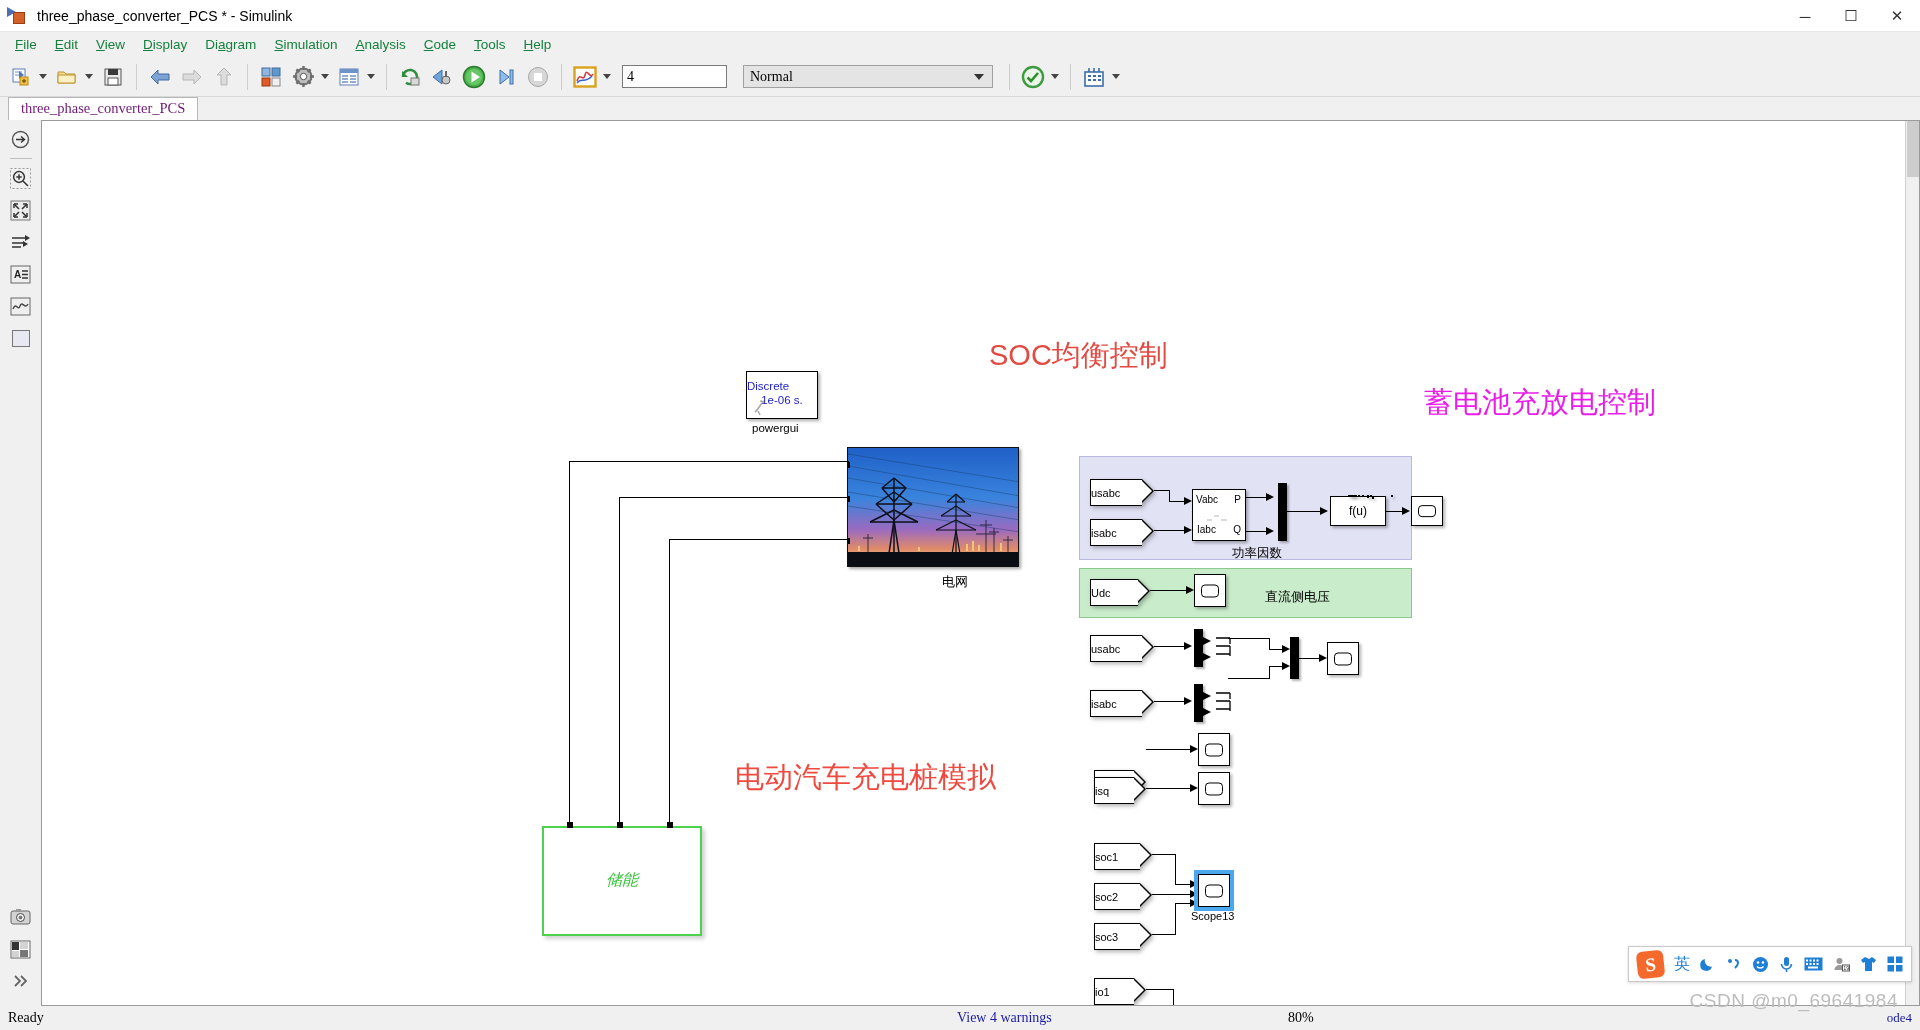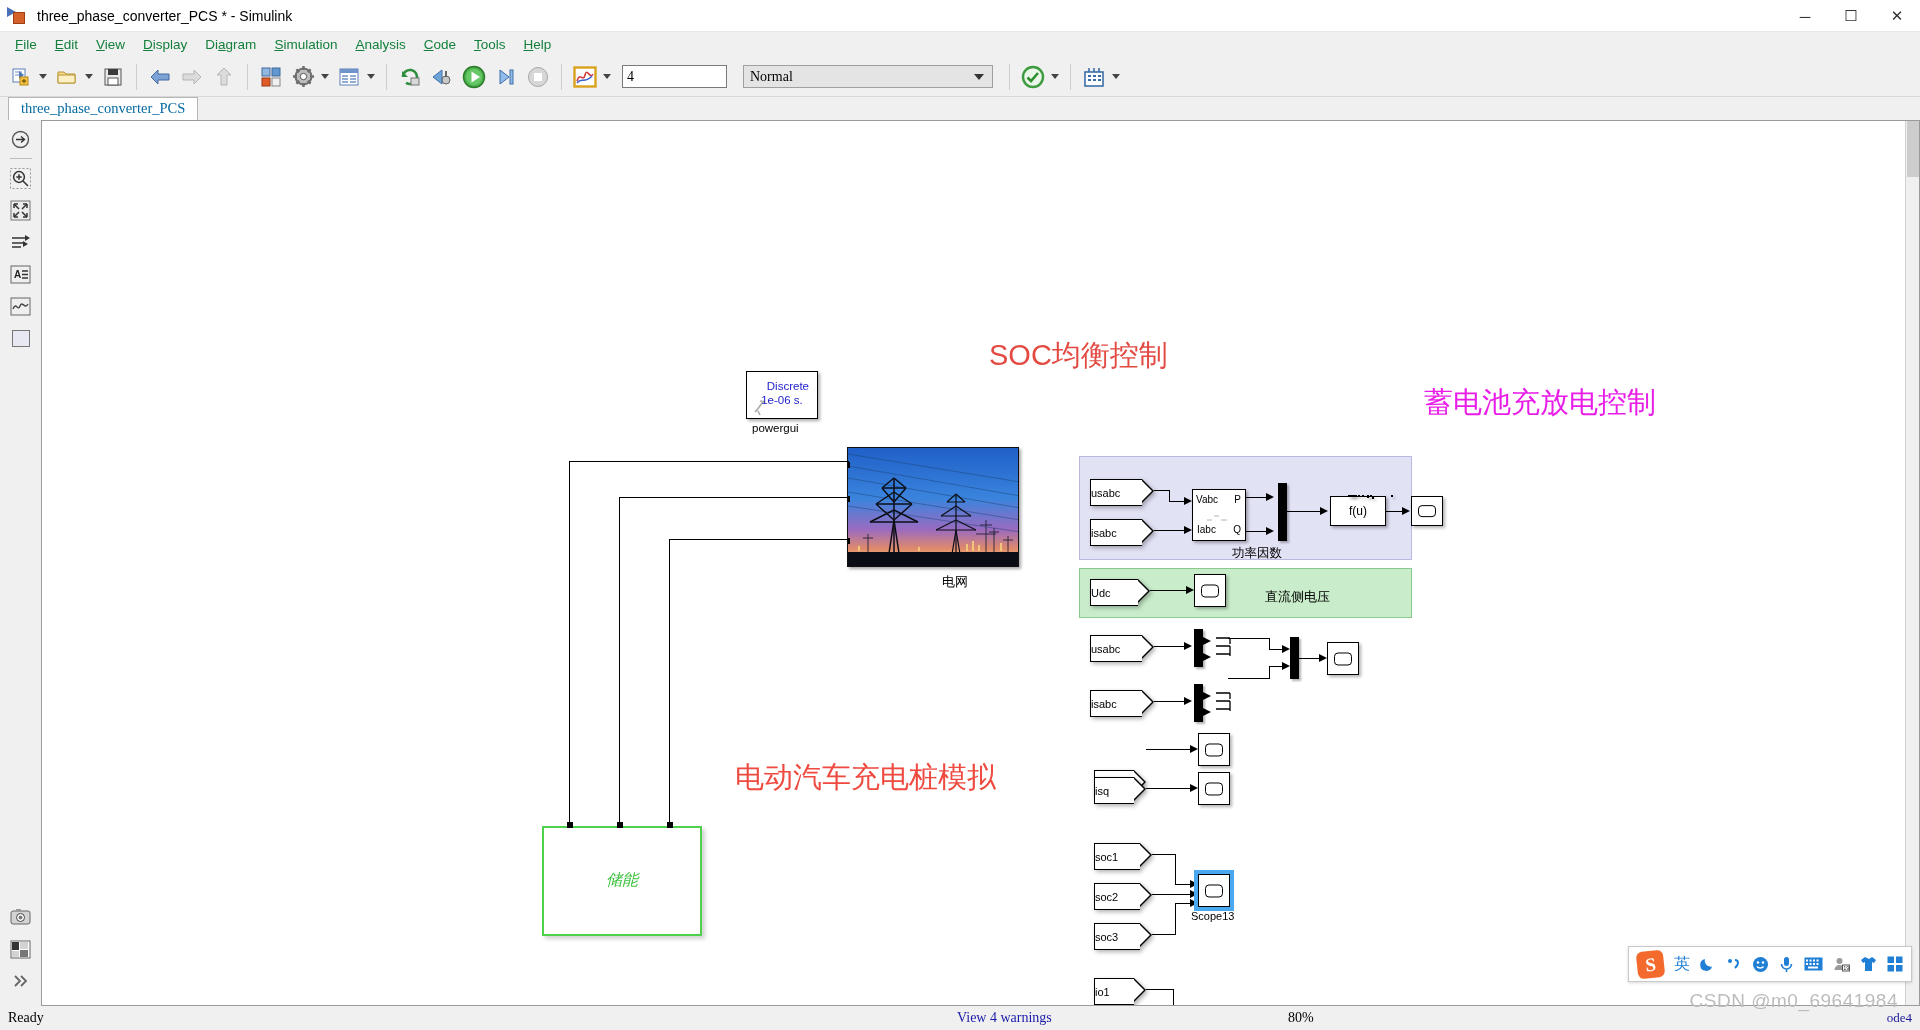--- a/index.html
+++ b/index.html
@@ -43,21 +43,21 @@
   #time-field{ width:105px;height:23px;background:#fff;border:1px solid #7a7a7a; margin-left:6px;
       font-family:"Liberation Serif",serif; font-size:14px; padding:1px 4px; color:#000;}
   #mode-select{ width:250px;height:23px;background:#e4e4e4;border:1px solid #a0a0a0; margin-left:14px;
       display:flex;align-items:center; padding-left:6px; font-family:"Liberation Serif",serif;font-size:14px;
       position:relative; color:#000;}
   #mode-select .arr{ position:absolute; right:8px; width:0;height:0;
       border-left:5px solid transparent;border-right:5px solid transparent;border-top:6px solid #333;}
   
   #tabstrip{ height:23px; background:#f0f0f0; display:flex; align-items:flex-end; padding-left:8px;}
   #tab-main{ background:#fff;border:1px solid #b6b6b6;border-bottom:none; padding:2px 12px 3px 12px;
-      font-family:"Liberation Serif",serif; font-size:14.5px; color:#0369a1;}
+      font-family:"Liberation Serif",serif; font-size:14.5px; color:#701a75;}
   
   #workarea{ position:relative; height:calc(1030px - 32px - 25px - 40px - 23px - 24px); display:flex;}
   #leftbar{ width:41px; background:#f0f0f0; position:relative; }
   .lb-icon{ width:26px;height:26px; margin:6px auto; display:flex;align-items:center;justify-content:center;}
   .lb-sep{ width:22px;height:1px;background:#bdbdbd;margin:4px auto;}
   #canvas{ flex:1; background:#ffffff; border:1px solid #9a9a9a; position:relative; overflow:hidden;}
   
   .blk{ position:absolute; }
   .shadow{ box-shadow:2px 2px 3px rgba(0,0,0,.32); }
   .simbox{ background:#fff; border:1px solid #000; }
@@ -366,21 +366,21 @@
             <path d="M4 3l5 5-5 5M10 3l5 5-5 5" fill="none" stroke="#666" stroke-width="1.8"></path>
           </svg>
       </div>
     </div>
   </div>
 
   <div id="canvas">
 
     <div class="blk" style="left:704px; top:250px;">
       <div class="simbox shadow" style="width:72px;height:48px;position:relative;">
-        <div style="position:absolute;left:0;right:8px;top:8px;text-align:right;font-size:11.5px;color:#2222cc;font-family:'Liberation Sans',sans-serif;">Discrete</div>
+        <div style="position:absolute;left:0;right:8px;top:8px;text-align:left;font-size:11.5px;color:#2222cc;font-family:'Liberation Sans',sans-serif;">Discrete</div>
         <div style="position:absolute;left:0;right:0;top:22px;text-align:center;font-size:11.5px;color:#2222cc;font-family:'Liberation Sans',sans-serif;">1e-06 s.</div>
         <svg style="position:absolute;left:5px;top:24px;opacity:.45" width="22" height="20" viewBox="0 0 22 20">
           <path d="M3 16c4-3 5-8 9-11M8 5l5 1M6 15l2 4" stroke="#444" stroke-width="1.6" fill="none"></path>
         </svg>
       </div>
       <div class="lbl" style="left:6px; top:51px;">powergui</div>
     </div>
 
     <div class="anno" style="left:947px; top:215px; font-size:29px; color:#e24a42;">SOC均衡控制</div>
 

